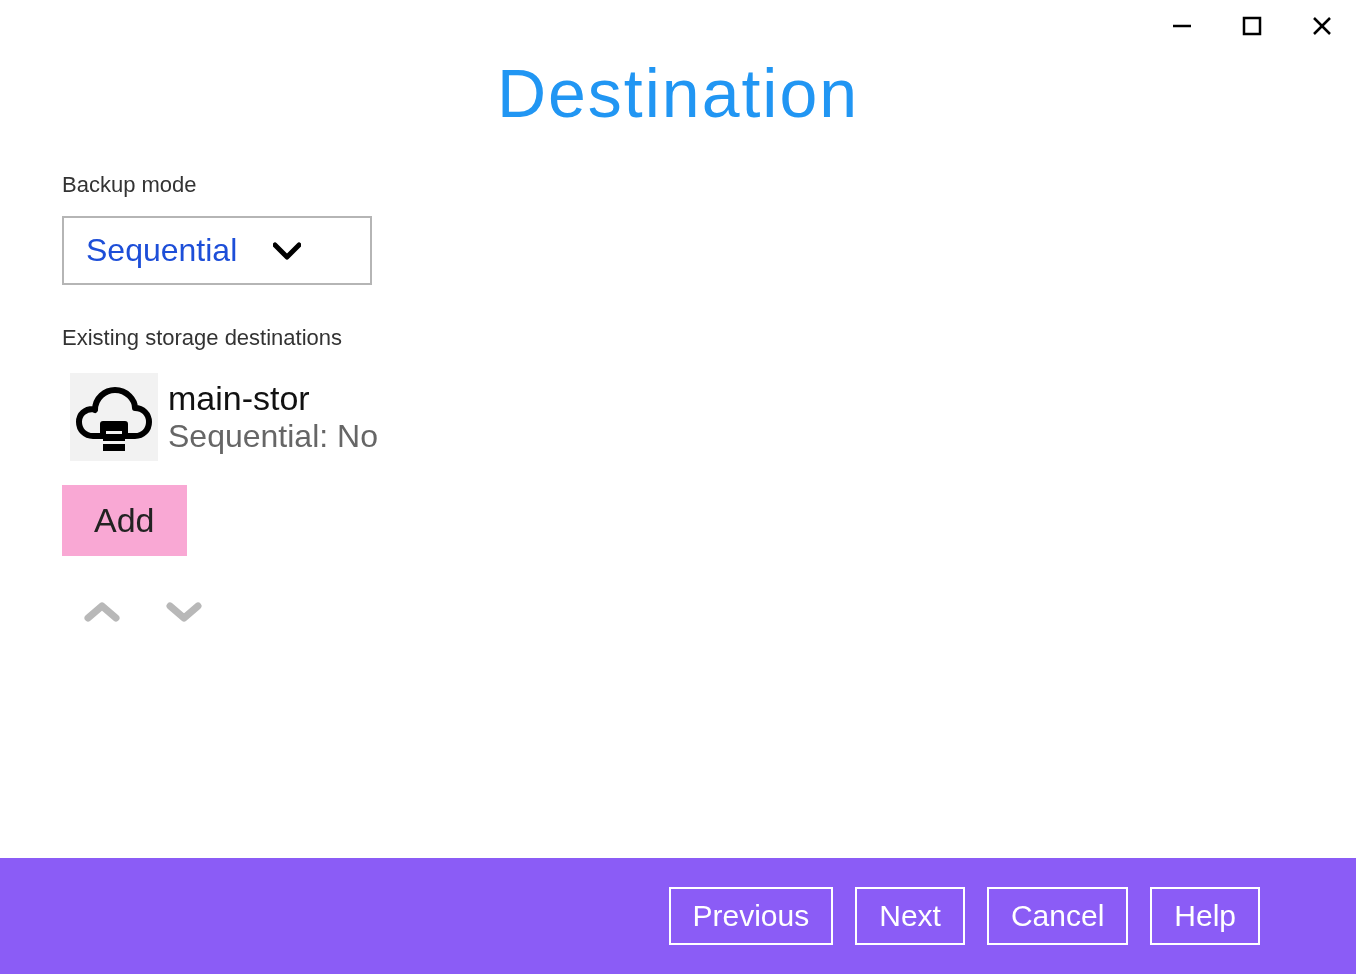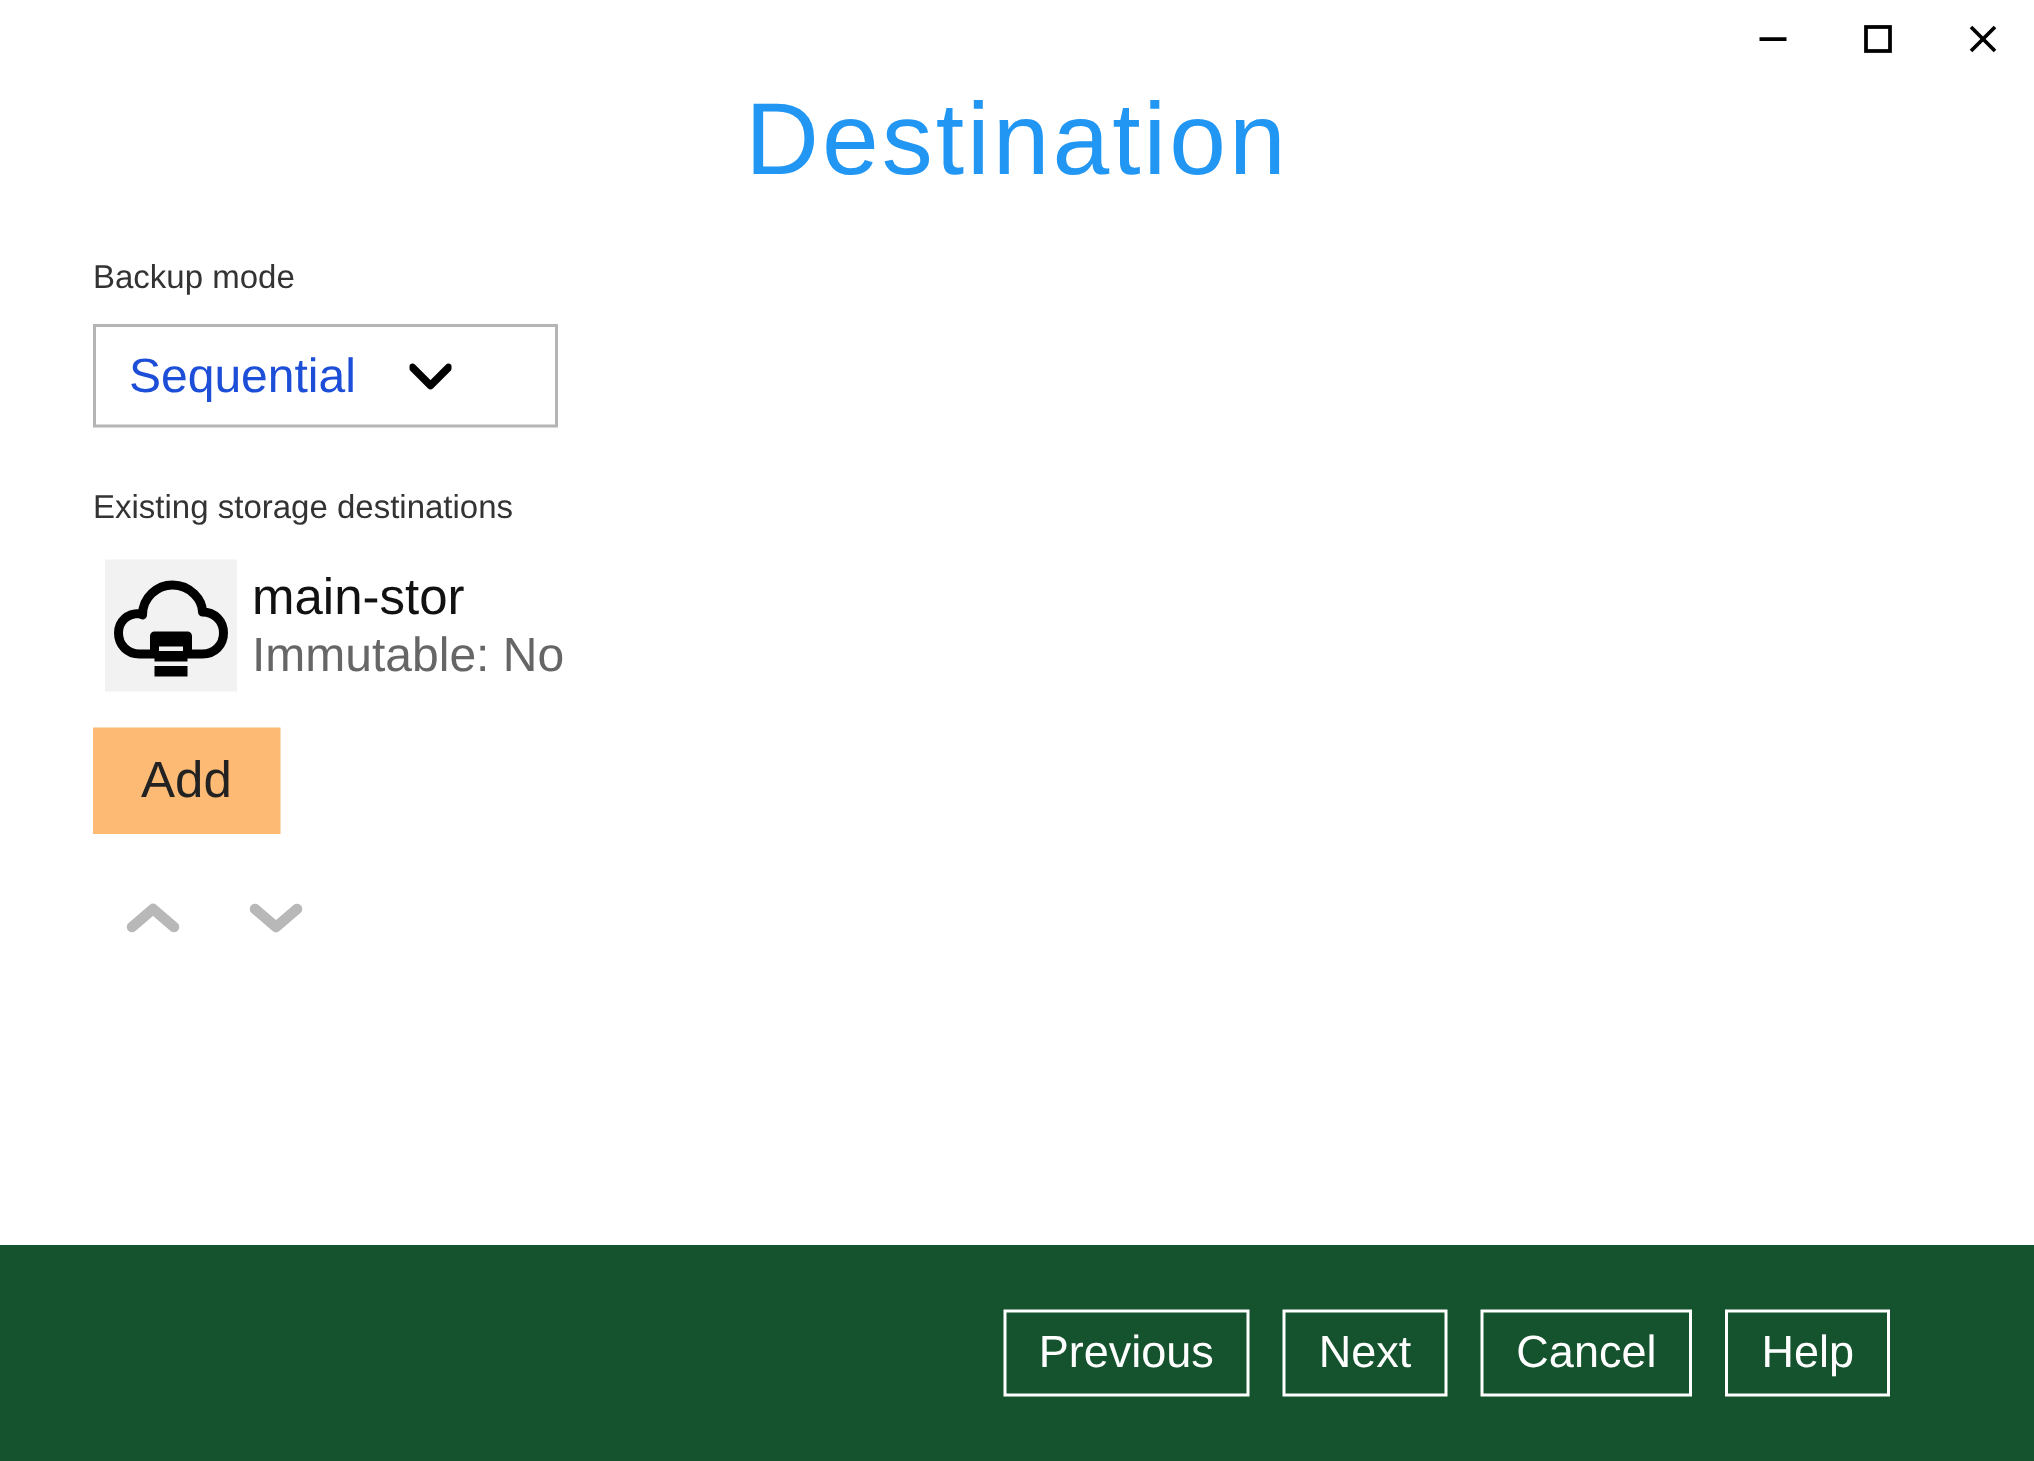--- a/index.html
+++ b/index.html
@@ -85,21 +85,21 @@
     font-size: 34px;
     color: #111;
     font-weight: 500;
   }
   .dest-text .immutable {
     font-size: 32px;
     color: #666;
   }
   .add-btn {
     margin-top: 8px;
-    background: #fdba74;
+    background: #f9a8d4;
     border: none;
     padding: 16px 32px;
     font-size: 34px;
     color: #222;
     cursor: pointer;
   }
   .arrow-row {
     margin-top: 38px;
     display: flex;
     gap: 46px;
@@ -107,22 +107,22 @@
   }
   .arrow-btn {
     width: 36px;
     height: 36px;
     display: flex;
     align-items: center;
     justify-content: center;
     cursor: pointer;
   }
   .footer {
-    background: #14532d;
-    height: 144px;
+    background: #8b5cf6;
+    height: 116px;
     display: flex;
     align-items: center;
     justify-content: flex-end;
     padding-right: 96px;
     gap: 22px;
   }
   .footer button {
     background: transparent;
     border: 2px solid #fff;
     color: #fff;
@@ -177,21 +177,21 @@
         <svg width="78" height="70" viewBox="0 0 78 70">
           <path d="M 20 28 C 20 16 30 8 40 8 C 52 8 60 18 60 26 C 68 26 74 32 74 40 C 74 48 68 54 60 54 L 50 54 L 50 42 L 28 42 L 28 54 L 18 54 C 10 54 4 48 4 40 C 4 32 10 27 18 27 Z" fill="none" stroke="#000" stroke-width="6" stroke-linejoin="round"></path>
           <rect x="28" y="42" width="22" height="7" fill="#000"></rect>
           <rect x="28" y="52" width="22" height="7" fill="#000"></rect>
           <rect x="28" y="62" width="22" height="7" fill="#000"></rect>
         </svg>
       </div>
       <div class="dest-text">
         <div class="name">main-stor</div>
         <div class="immutable">
-          <span>Immutable:</span>
+          <span>Sequential:</span>
           <span>No</span>
         </div>
       </div>
     </div>
   </div>
 
   <button class="add-btn">Add</button>
 
   <div class="arrow-row">
     <div class="arrow-btn">

